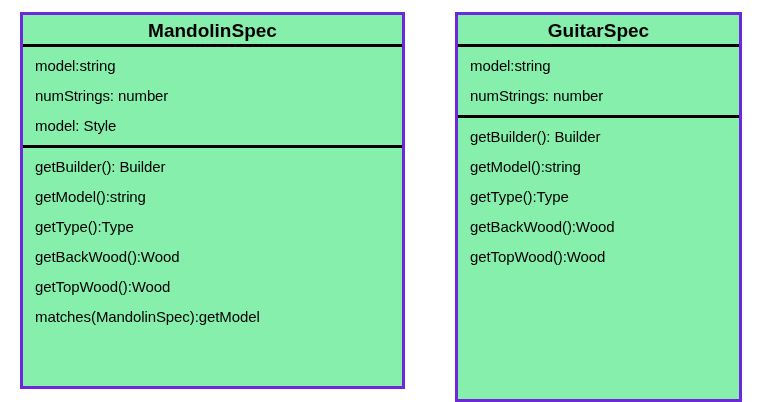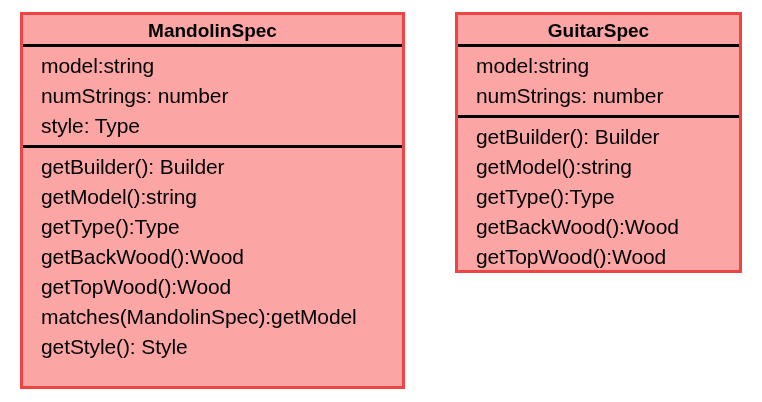--- a/index.html
+++ b/index.html
@@ -15,22 +15,22 @@
     position: relative;
   }
 
   .diagram-canvas {
     position: absolute;
     inset: 0;
   }
 
   .uml-class {
     position: absolute;
-    background: #fca5a5;
-    border: 3px solid #ef4444;
+    background: #86efac;
+    border: 3px solid #6d28d9;
     box-sizing: border-box;
   }
 
   .class-title {
     text-align: center;
     font-weight: bold;
     font-size: 19px;
     color: #000000;
     line-height: 30px;
     height: 32px;
@@ -44,66 +44,65 @@
   .compartment {
     box-sizing: border-box;
     padding: 4px 0 4px 0;
   }
 
   .compartment.attributes {
     border-bottom: 3px solid #000000;
   }
 
   .member-line {
-    font-size: 21px;
+    font-size: 15px;
     color: #000000;
     line-height: 30px;
     height: 30px;
-    padding-left: 18px;
+    padding-left: 12px;
     white-space: nowrap;
     overflow: hidden;
     letter-spacing: -0.1px;
   }
 
   
   #class-mandolinspec {
     left: 20px;
     top: 12px;
     width: 385px;
     height: 377px;
   }
 
   
   #class-guitarspec {
     left: 455px;
     top: 12px;
     width: 287px;
-    height: 261px;
+    height: 390px;
   }
 </style>
 </head>
 <body>
 
 <div class="diagram-canvas">
 
   <div class="uml-class" id="class-mandolinspec">
     <div class="class-title">MandolinSpec</div>
     <div class="compartment attributes">
       <div class="member-line">model:string</div>
       <div class="member-line">numStrings: number</div>
-      <div class="member-line">style: Type</div>
+      <div class="member-line">model: Style</div>
     </div>
     <div class="compartment methods">
       <div class="member-line">getBuilder(): Builder</div>
       <div class="member-line">getModel():string</div>
       <div class="member-line">getType():Type</div>
       <div class="member-line">getBackWood():Wood</div>
       <div class="member-line">getTopWood():Wood</div>
       <div class="member-line">matches(MandolinSpec):getModel</div>
-      <div class="member-line">getStyle(): Style</div>
     </div>
   </div>
 
   <div class="uml-class" id="class-guitarspec">
     <div class="class-title">GuitarSpec</div>
     <div class="compartment attributes">
       <div class="member-line">model:string</div>
       <div class="member-line">numStrings: number</div>
     </div>
     <div class="compartment methods">

